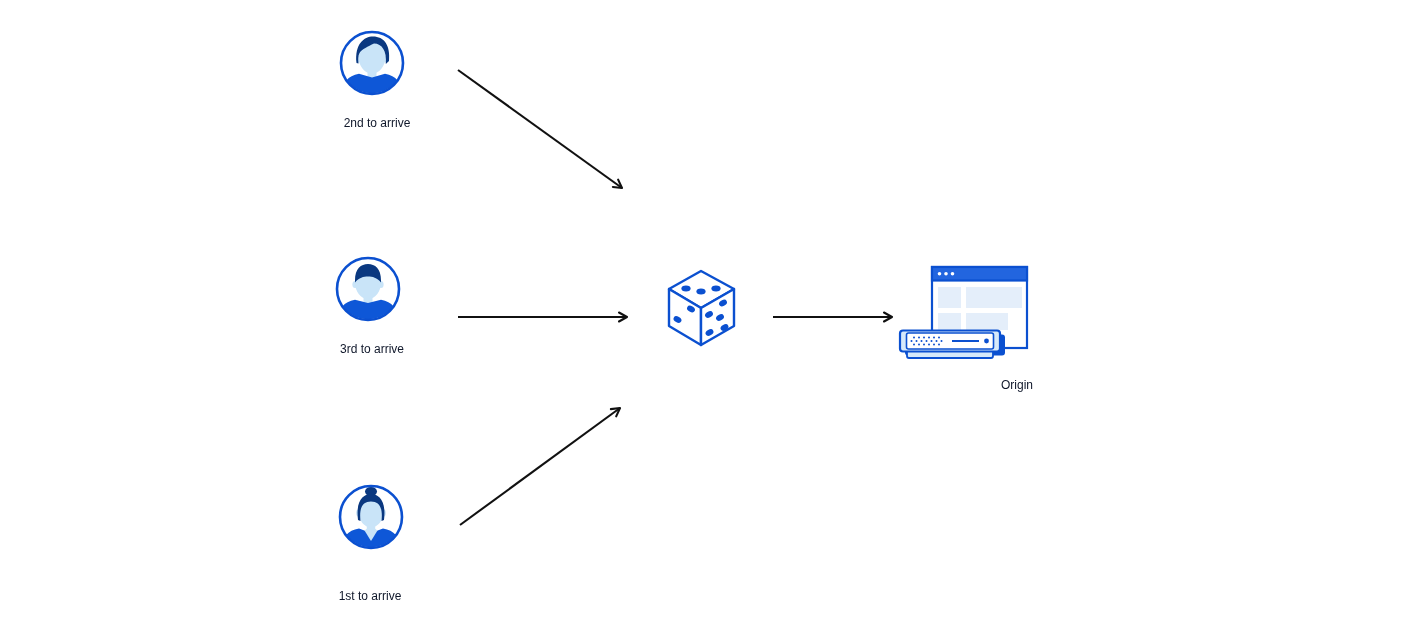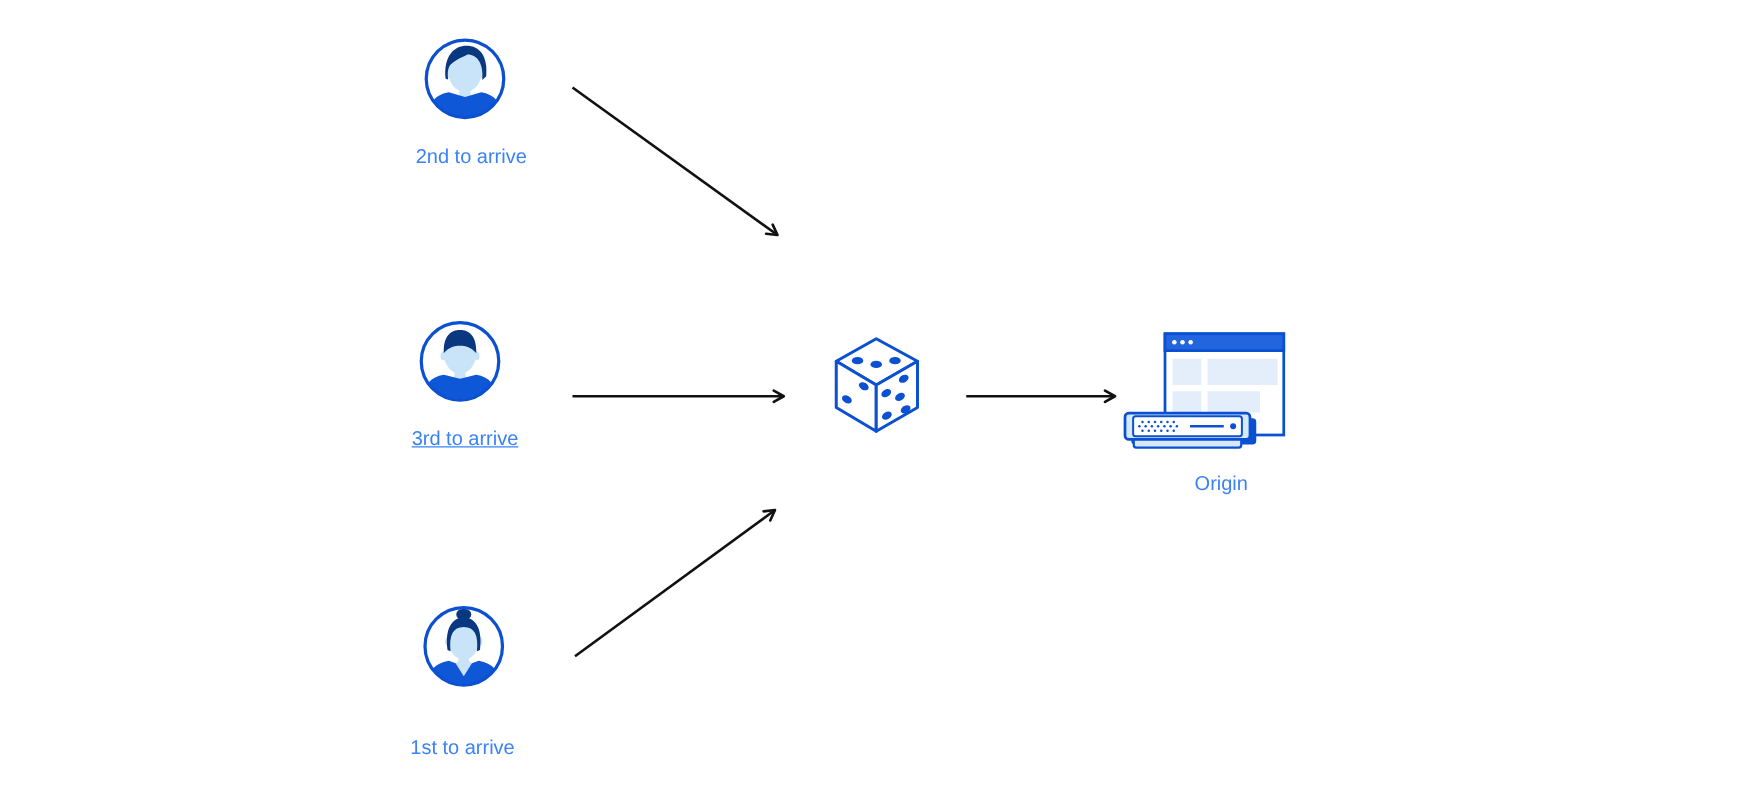--- a/index.html
+++ b/index.html
@@ -11,23 +11,23 @@
     position: relative;
     width: 1405px;
     height: 633px;
     background: #ffffff;
     overflow: hidden;
   }
   .abs { position: absolute; }
   .node-label {
     position: absolute;
     transform: translateX(-50%);
-    font-size: 16px;
+    font-size: 12px;
     line-height: 1.1;
-    color: #3b82f6;
+    color: #0f172a;
     white-space: nowrap;
   }
   .arrow-layer {
     position: absolute;
     left: 0; top: 0;
     width: 1405px;
     height: 633px;
     pointer-events: none;
   }
 </style>
@@ -81,21 +81,21 @@
         <rect x="28.5" y="36" width="9" height="14" fill="#c9e4f8"></rect>
         <ellipse cx="20" cy="28.5" rx="2.6" ry="3.6" fill="#c9e4f8"></ellipse>
         <ellipse cx="46" cy="28.5" rx="2.6" ry="3.6" fill="#c9e4f8"></ellipse>
         <path d="M33,11 C41.5,11 46,18.5 46,26.5 C46,35.5 40,43 33,43 C26,43 20,35.5 20,26.5 C20,18.5 24.5,11 33,11 Z" fill="#c9e4f8"></path>
         <path d="M20,24.5 C20,12.5 26,8 33,8 C40,8 46,12.5 46,24.5 L46,26.5 C42,21.5 37.5,20.5 33,20.5 C28.5,20.5 24,21.5 20,26.5 Z" fill="#0a3880"></path>
         <path d="M33,47 L20,43.8 C8,45.8 3,54 2,66 L64,66 C63,54 58,45.8 46,43.8 Z" fill="#0e57d7"></path>
       </g>
       <circle cx="33" cy="33" r="31" fill="none" stroke="#0b50d0" stroke-width="2.6"></circle>
     </svg>
   </div>
-  <div class="node-label" style="left:372px; top:343px;text-decoration:underline;">3rd to arrive</div>
+  <div class="node-label" style="left:372px; top:343px;">3rd to arrive</div>
 
   <div class="abs" style="left:338px; top:484px; width:66px; height:66px;">
     <svg width="66" height="66" viewBox="0 0 66 66">
       <defs>
           <clipPath id="c3">
             <circle cx="33" cy="33" r="30.3"></circle>
           </clipPath>
         </defs>
       <circle cx="33" cy="33" r="30.3" fill="#ffffff"></circle>
       <g clip-path="url(#c3)">
@@ -174,15 +174,15 @@
             <circle cx="26" cy="81.5" r="1"></circle>
             <circle cx="31" cy="81.5" r="1"></circle>
             <circle cx="36" cy="81.5" r="1"></circle>
             <circle cx="41" cy="81.5" r="1"></circle>
         </g>
         <line x1="54" y1="78" x2="81" y2="78" stroke="#0b50d0" stroke-width="2"></line>
         <circle cx="88.5" cy="78" r="2.4" fill="#0b50d0"></circle>
       </g>
     </svg>
   </div>
-  <div class="node-label" style="left:977px; top:379px;">Origin</div>
+  <div class="node-label" style="left:1017px; top:379px;">Origin</div>
 
 </div>
 
 </body></html>

